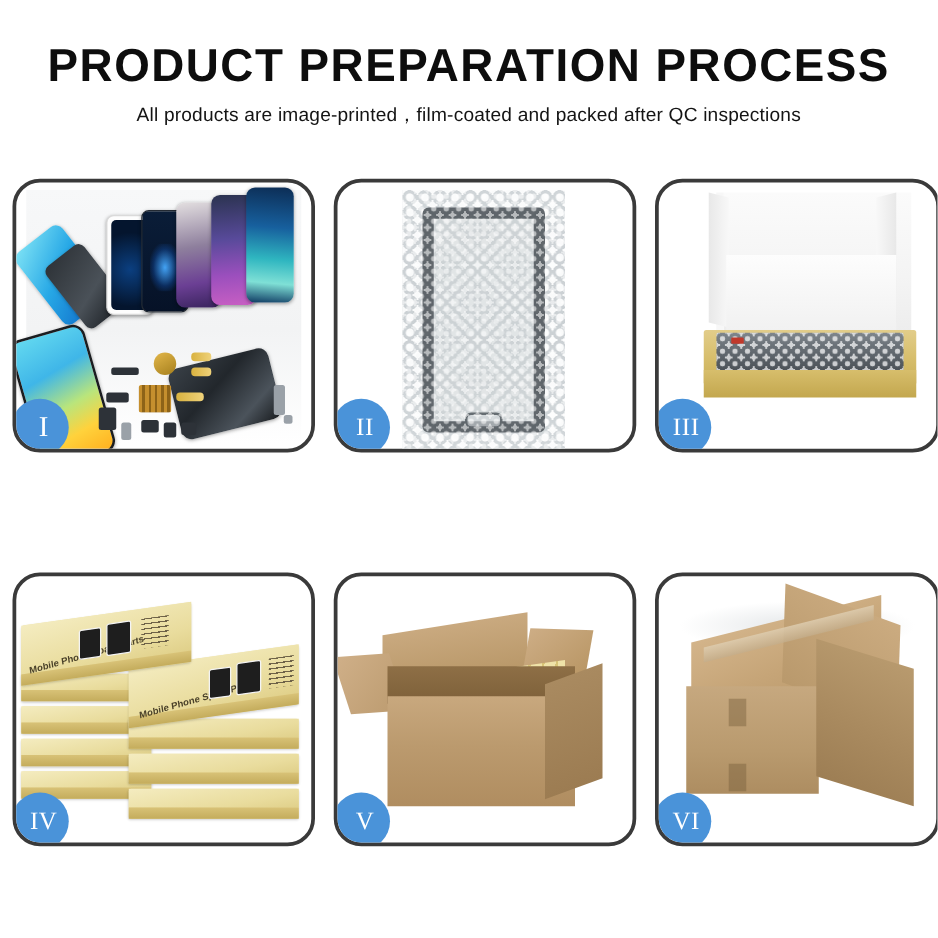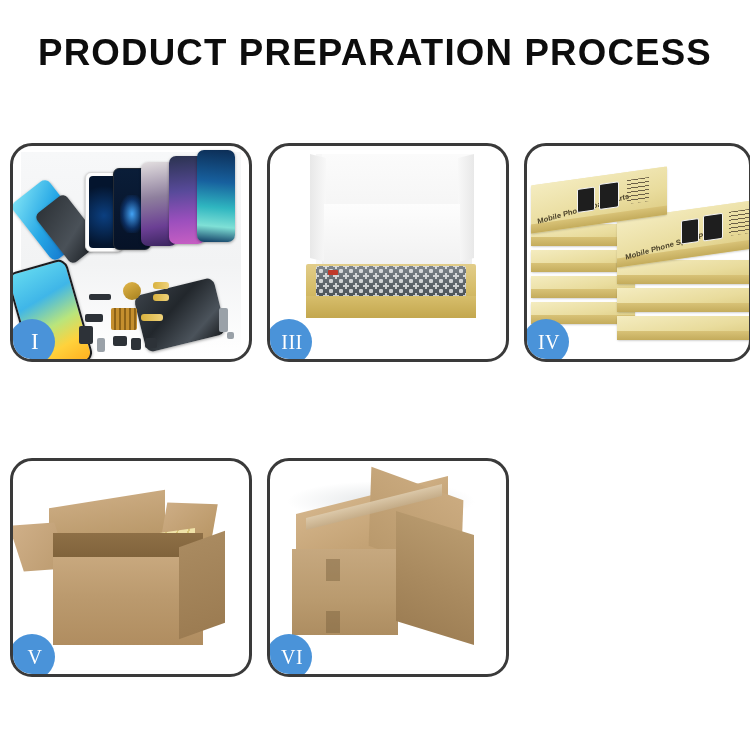--- a/index.html
+++ b/index.html
@@ -350,20 +350,21 @@
   .shadow-soft {
     position:absolute; left:16px; top:20px; width:190px; height:40px;
     background: radial-gradient(ellipse at 50% 50%, rgba(225,228,230,.9) 0%, rgba(255,255,255,0) 70%);
   }
 </style>
 </head>
 <body>
 
 <div class="header">
   <h1 class="page-title">PRODUCT PREPARATION PROCESS</h1>
+  <p class="page-subtitle">All products are image-printed，film-coated and packed after QC inspections</p>
 </div>
 
 <div class="grid">
 
   <div class="panel">
     <div class="panel-media">
       <div class="p1-bg"></div>
       <div class="phone-fan" style="position:absolute;inset:0;">
         <div class="ph ph-1"></div>
         <div class="ph ph-1b"></div>
@@ -390,20 +391,32 @@
         <div class="chip" style="left:118px;top:192px;width:10px;height:12px;"></div>
         <div class="chip" style="left:132px;top:192px;width:12px;height:10px;"></div>
         <div class="chip lt" style="left:84px;top:192px;width:8px;height:14px;"></div>
         <div class="chip lt" style="left:206px;top:162px;width:9px;height:24px;"></div>
         <div class="chip lt" style="left:214px;top:186px;width:7px;height:7px;"></div>
       </div>
     </div>
     <div class="badge">I</div>
   </div>
 
+  <div class="panel">
+    <div class="panel-media">
+      <div class="p2-wrap">
+        <div class="p2-screen">
+          <div class="p2-speaker"></div>
+          <div class="p2-home"></div>
+        </div>
+        <div class="p2-dots"></div>
+      </div>
+    </div>
+    <div class="badge wide">II</div>
+  </div>
 
   <div class="panel">
     <div class="panel-media">
       <div class="p3-lid"></div>
       <div class="p3-lid-flapL"></div>
       <div class="p3-lid-flapR"></div>
       <div class="p3-innerfoam"></div>
       <div class="p3-tray"></div>
       <div class="p3-inner">
           <div class="p3-red"></div>

